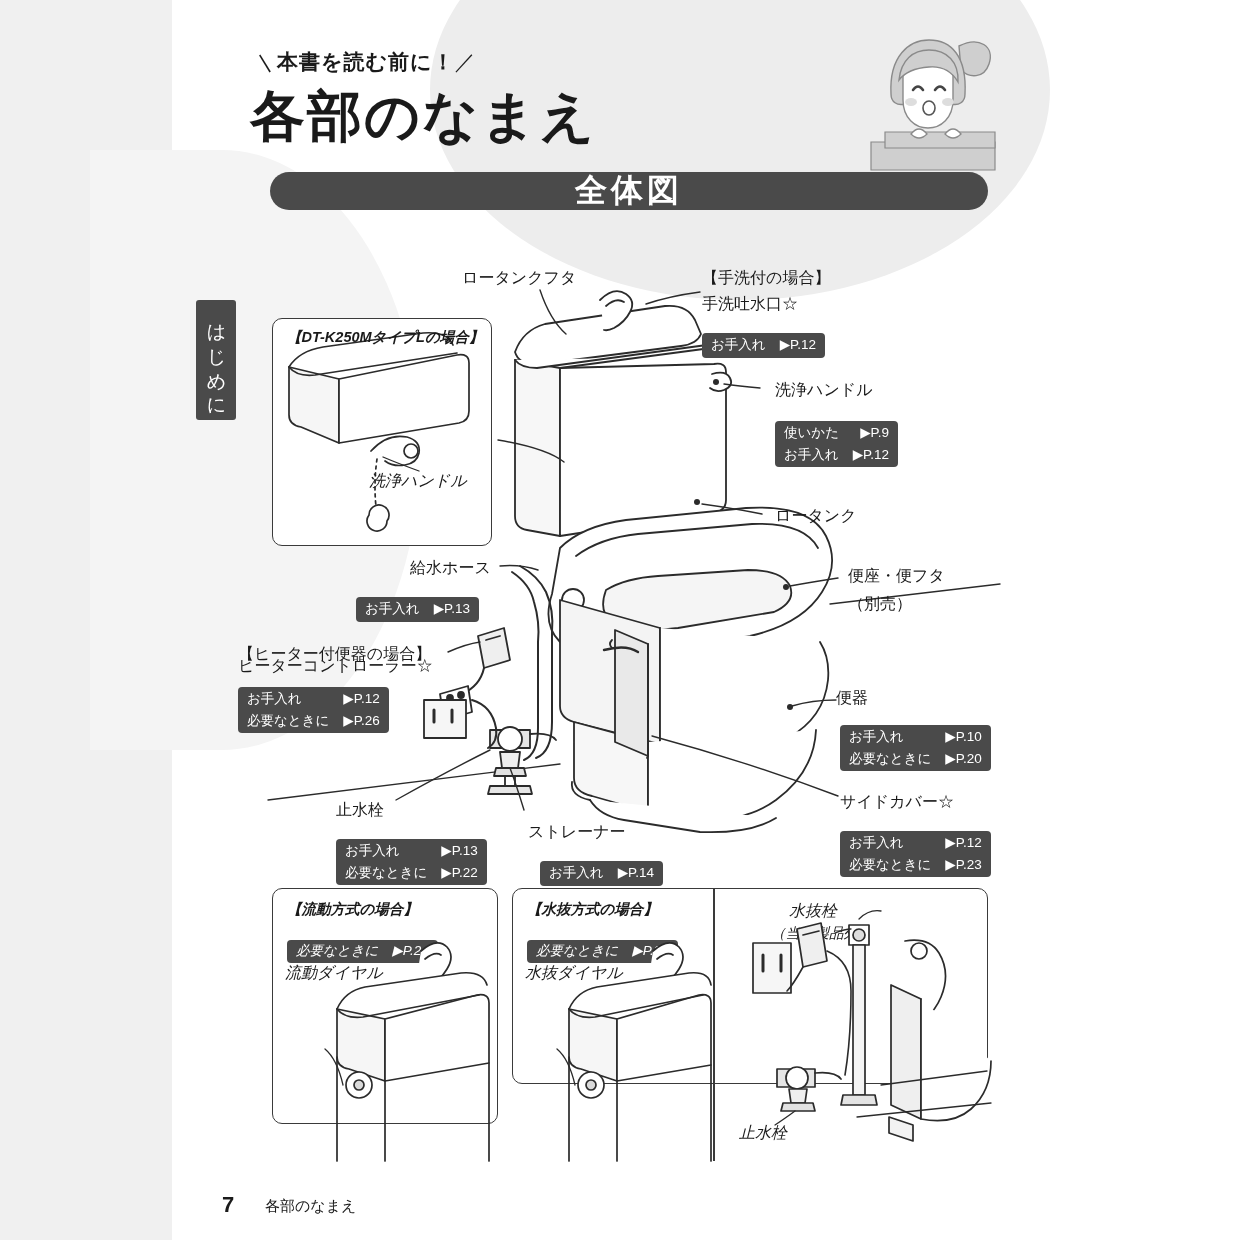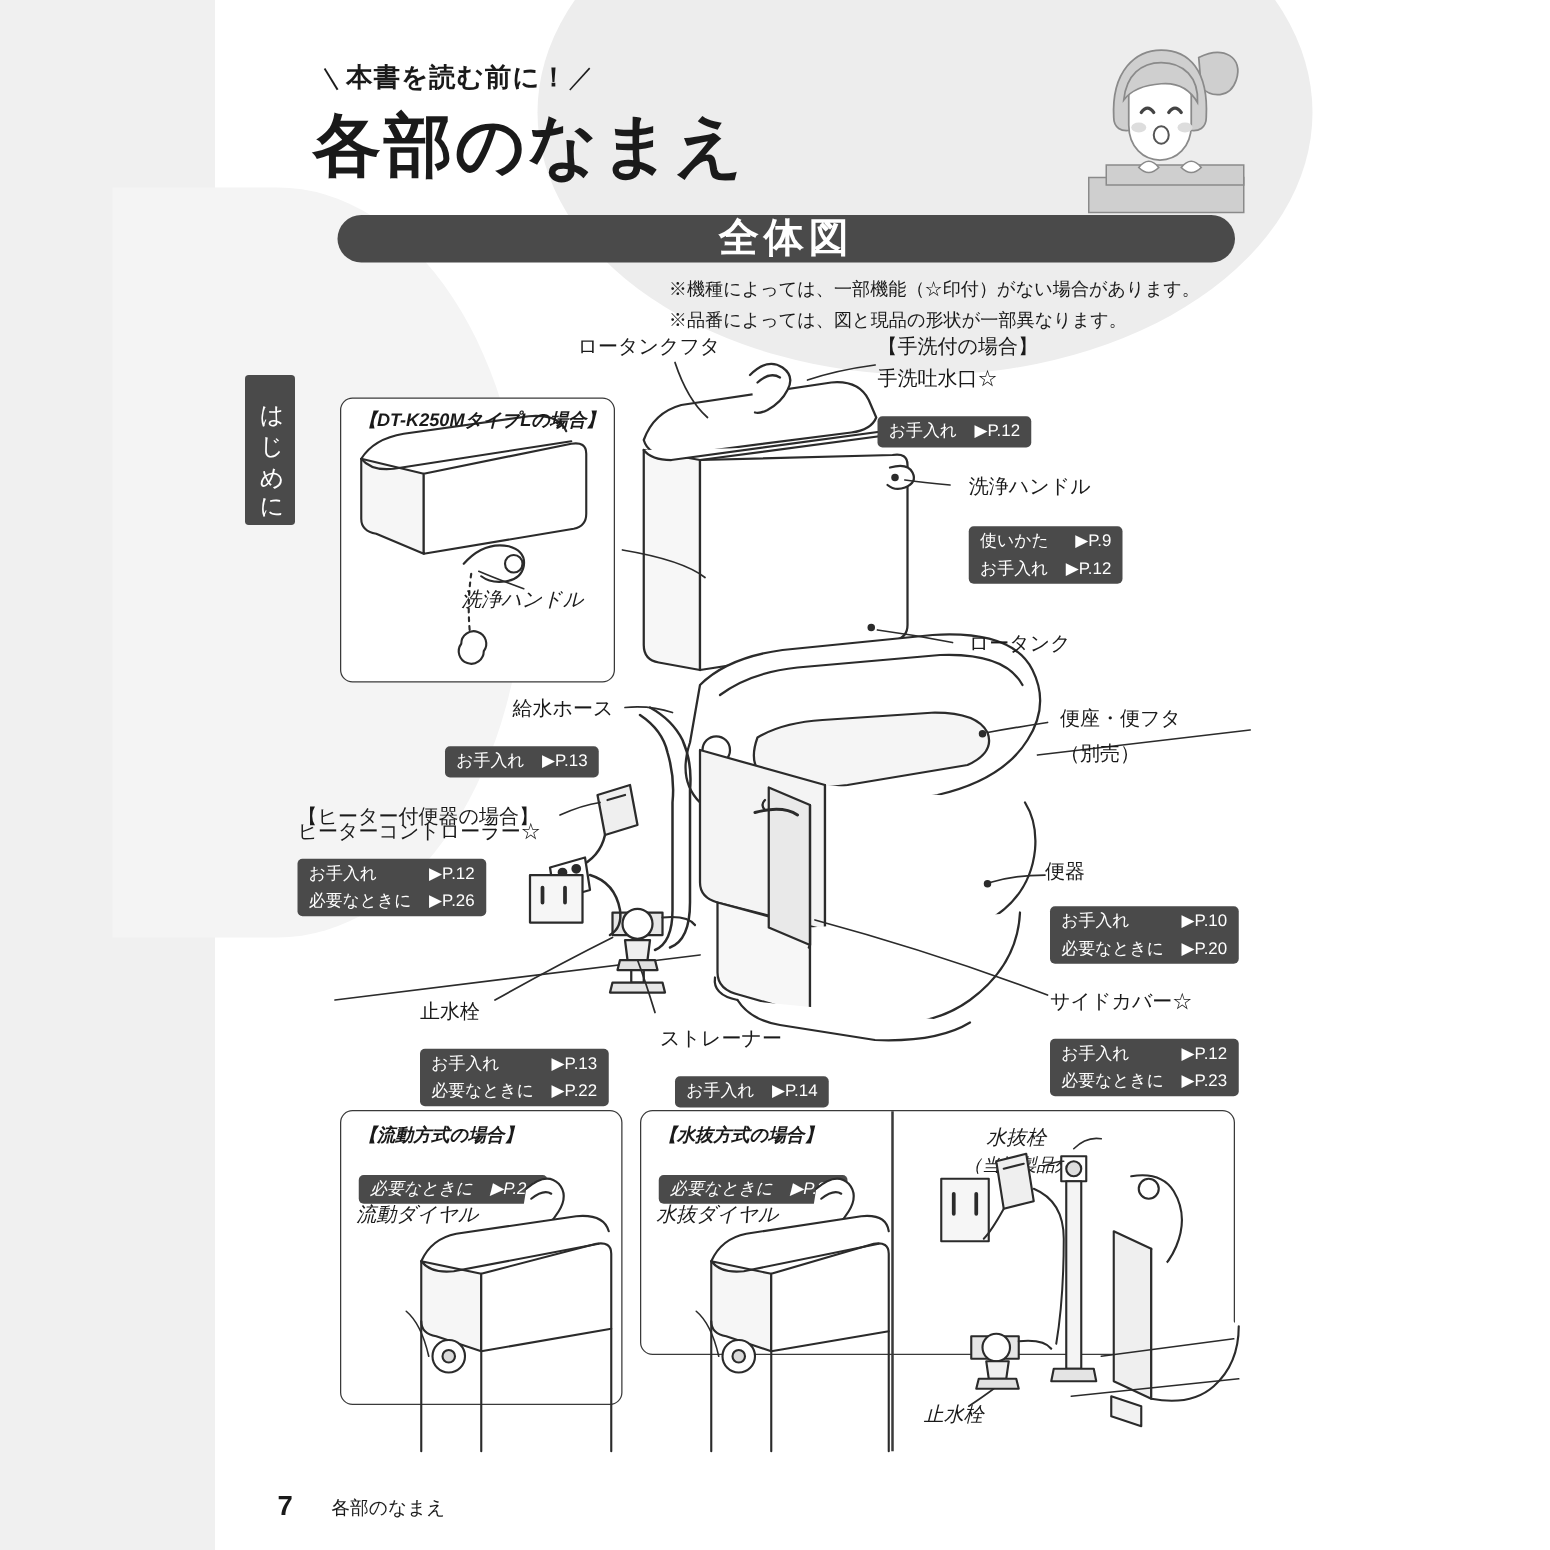--- a/index.html
+++ b/index.html
@@ -137,24 +137,20 @@
   </div>
 
   <div class="side-tab">
     <span>はじめに</span>
   </div>
 
   <div class="band">
     <span>全体図</span>
   </div>
 
-  <div class="notes">
-    <div>※機種によっては、一部機能（☆印付）がない場合があります。</div>
-    <div>※品番によっては、図と現品の形状が一部異なります。</div>
-  </div>
 
   <svg class="art" viewBox="0 0 1240 1240">
     <g fill="none" stroke="#2b2b2b" stroke-width="1.8" stroke-linejoin="round" stroke-linecap="round">
 
       <path d="M515 352 q8 -22 30 -28 l120 -18 q22 -2 30 14 l6 14 q-4 10 -20 12 l-140 18 q-22 2 -26 -12 Z" fill="#fff"></path>
 
       <path d="M600 300 q14 -14 26 -6 q10 7 4 18 q-5 10 -16 16 q-6 3 -10 2" fill="#fff"></path>
       <path d="M606 306 q10 -9 18 -4"></path>
 
       <path d="M515 360 L515 516 q0 12 12 14 L560 536 L560 368 Z" fill="#f7f7f7"></path>

